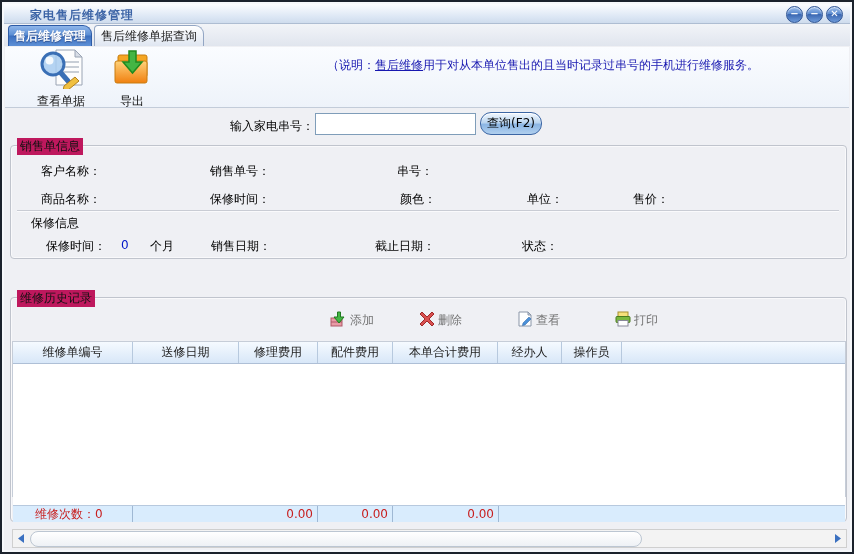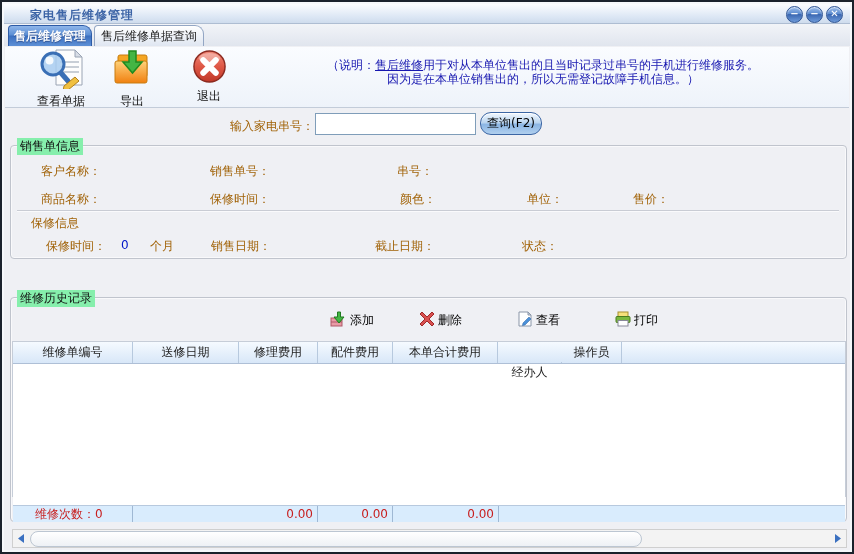--- a/index.html
+++ b/index.html
@@ -91,54 +91,54 @@
   }
 
   
   .groupbox {
     position:absolute; border:1px solid #c0c4cd; border-radius:4px;
     box-shadow: inset 0 0 0 1px rgba(255,255,255,.6);
   }
   .gb-sales { left:8px; top:143px; width:837px; height:114px; }
   .gb-history { left:8px; top:295px; width:837px; height:225px; }
   .legend {
-    position:absolute; top:-8px; left:6px; background:#86efac; padding:0 3px;
+    position:absolute; top:-8px; left:6px; background:#be185d; padding:0 3px;
     color:#111;
   }
-  .fld { position:absolute; white-space:nowrap; color:#a16207; }
+  .fld { position:absolute; white-space:nowrap; color:#000000; }
   .val-blue { color:#0016c8; }
 
   .gb-divider {
     position:absolute; left:6px; right:7px; top:64px; height:0;
     border-top:1px solid #c9ccd4; border-bottom:1px solid #fafafc;
   }
 
   
   .action-btn {
     position:absolute; top:13px; display:flex; align-items:center; gap:3px;
-    color:#000000; cursor:default;
+    color:#737373; cursor:default;
   }
 
   
   .grid {
     position:absolute; left:1px; top:43px; width:834px; height:156px;
     border:1px solid #c6cdd8; background:#fff;
   }
   .grid-header {
     display:flex; height:22px;
     background: linear-gradient(#f5faff, #d8e7f8);
     border-bottom:1px solid #aebfd6;
   }
   .th {
     flex:none; text-align:center; line-height:21px; color:#222;
     border-right:1px solid #b7c9de;
   }
   .th.cfill { flex:1; border-right:none; }
   .c0{width:120px;} .c1{width:106px;} .c2{width:79px;} .c3{width:75px;}
-  .c4{width:105px;} .c5{width:64px;margin-top:20px;} .c6{width:60px;}
+  .c4{width:105px;} .c5{width:64px;} .c6{width:60px;}
   .grid-body { height:141px; background:#fff; }
   .sum-row {
     display:flex; height:17px; background:#d9ecfd; border-top:1px solid #b7c9de;
     color:#c81e1e; line-height:16px;
   }
   .sc { flex:none; border-right:1px solid #9fb8d4; }
   .sc.num { text-align:right; padding-right:4px; }
   .s0 { width:120px; padding-left:22px; }
   .s1 { width:185px; }
   .s2 { width:75px; }
@@ -209,41 +209,23 @@
           </g>
           <circle cx="15" cy="15" r="11" fill="rgba(168,205,240,.85)" stroke="#3a6fb5" stroke-width="3"></circle>
           <circle cx="11.5" cy="11.5" r="4" fill="rgba(255,255,255,.85)"></circle>
           <line x1="23" y1="24" x2="30" y2="32" stroke="#3a6fb5" stroke-width="5" stroke-linecap="round"></line>
           <path d="M26 37 l11 -9 4 4 -11 9 -5 .8 z" fill="#f0c040" stroke="#b08020"></path>
         </svg>
       </span>
       <span class="tlabel">查看单据</span>
     </div>
 
-    <div class="tool-btn tb-exit">
-      <span>
-        <svg width="35" height="35" viewBox="0 0 36 36">
-          <defs>
-            <linearGradient id="gRed" x1="0" y1="0" x2="0" y2="1">
-              <stop offset="0" stop-color="#f08878"></stop>
-                <stop offset=".5" stop-color="#df5846"></stop>
-                <stop offset="1" stop-color="#c03828"></stop>
-            </linearGradient>
-          </defs>
-          <circle cx="18" cy="18" r="16" fill="url(#gRed)" stroke="#8c2a20" stroke-width="1.5"></circle>
-          <ellipse cx="18" cy="9.5" rx="11" ry="5.5" fill="rgba(255,255,255,.35)"></ellipse>
-          <path d="M11.5 11.5 L24.5 24.5 M24.5 11.5 L11.5 24.5" stroke="#ffffff" stroke-width="6" stroke-linecap="round"></path>
-        </svg>
-      </span>
-      <span class="tlabel">退出</span>
-    </div>
 
     <div class="note">
       <div class="l1"><span class="bind-inline">（说明：</span><span class="hl bind-inline">售后维修</span><span class="bind-inline">用于对从本单位售出的且当时记录过串号的手机进行维修服务。</span></div>
-      <div class="l2">因为是在本单位销售出的，所以无需登记故障手机信息。）</div>
     </div>
   </div>
 
   <span class="fld search-label">输入家电串号：</span>
   <input class="serial-input" value="" style="">
   <div class="query-btn">查询(F2)</div>
 
   <div class="groupbox gb-sales">
     <span class="legend">销售单信息</span>
 

